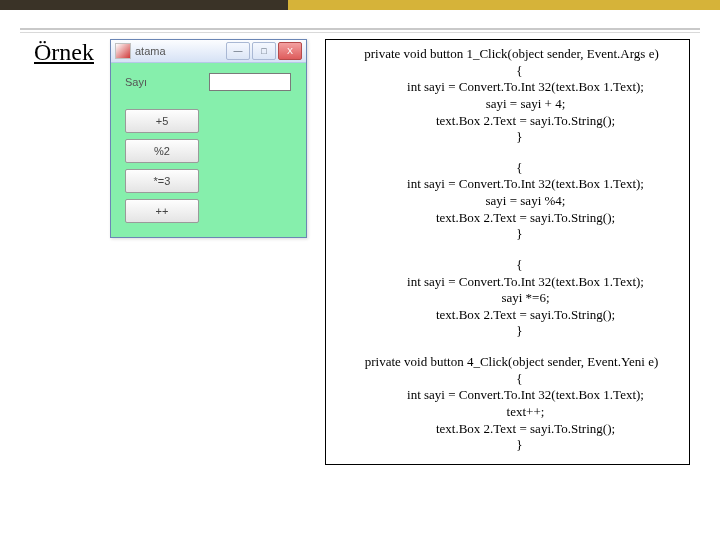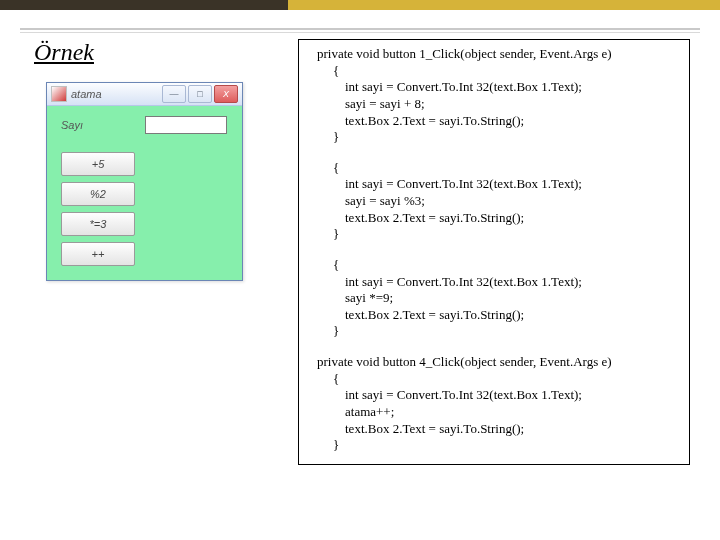--- a/index.html
+++ b/index.html
@@ -33,22 +33,21 @@
   .content {
     display: flex;
     flex-direction: row;
     padding: 0 30px;
     gap: 18px;
     align-items: flex-start;
   }
   .left-col {
     flex: 0 0 250px;
     display: flex;
-    flex-direction: column;
-    font-style: italic;
+    flex-direction: row;
   }
   .slide-title {
     font-size: 24px;
     font-weight: normal;
     text-decoration: underline;
     margin: 0 0 16px 4px;
   }
   
   .win {
     width: 195px;
@@ -144,20 +143,21 @@
     cursor: default;
   }
   
   .code-box {
     flex: 1;
     border: 1px solid #000;
     padding: 6px 10px 10px 10px;
     font-family: "Times New Roman", serif;
     font-size: 13px;
     line-height: 1.28;
+    text-align: center;
   }
   .code-box .block {
     margin-bottom: 14px;
   }
   .code-box .block:last-child {
     margin-bottom: 0;
   }
   .code-box .sig { padding-left: 8px; }
   .code-box .brace { padding-left: 24px; }
   .code-box .stmt  { padding-left: 36px; }
@@ -199,41 +199,41 @@
         </div>
       </div>
     </div>
   </div>
 
   <div class="code-box" id="code-panel">
       <div class="block">
         <div class="sig">private void button 1_Click(object sender, Event.Args e)</div>
         <div class="brace">{</div>
         <div class="stmt">int sayi = Convert.To.Int 32(text.Box 1.Text);</div>
-        <div class="stmt">sayi = sayi + 8;</div>
-        <div class="stmt">text.Box 2.Text = sayi.To.String();</div>
-        <div class="brace">}</div>
-      </div>
-      <div class="block">
-        <div class="brace">{</div>
-        <div class="stmt">int sayi = Convert.To.Int 32(text.Box 1.Text);</div>
-        <div class="stmt">sayi = sayi %3;</div>
-        <div class="stmt">text.Box 2.Text = sayi.To.String();</div>
-        <div class="brace">}</div>
-      </div>
-      <div class="block">
-        <div class="brace">{</div>
-        <div class="stmt">int sayi = Convert.To.Int 32(text.Box 1.Text);</div>
-        <div class="stmt">sayi *=9;</div>
-        <div class="stmt">text.Box 2.Text = sayi.To.String();</div>
-        <div class="brace">}</div>
-      </div>
-      <div class="block">
-        <div class="sig">private void button 4_Click(object sender, Event.Args e)</div>
-        <div class="brace">{</div>
-        <div class="stmt">int sayi = Convert.To.Int 32(text.Box 1.Text);</div>
-        <div class="stmt">atama++;</div>
+        <div class="stmt">sayi = sayi + 4;</div>
+        <div class="stmt">text.Box 2.Text = sayi.To.String();</div>
+        <div class="brace">}</div>
+      </div>
+      <div class="block">
+        <div class="brace">{</div>
+        <div class="stmt">int sayi = Convert.To.Int 32(text.Box 1.Text);</div>
+        <div class="stmt">sayi = sayi %4;</div>
+        <div class="stmt">text.Box 2.Text = sayi.To.String();</div>
+        <div class="brace">}</div>
+      </div>
+      <div class="block">
+        <div class="brace">{</div>
+        <div class="stmt">int sayi = Convert.To.Int 32(text.Box 1.Text);</div>
+        <div class="stmt">sayi *=6;</div>
+        <div class="stmt">text.Box 2.Text = sayi.To.String();</div>
+        <div class="brace">}</div>
+      </div>
+      <div class="block">
+        <div class="sig">private void button 4_Click(object sender, Event.Yeni e)</div>
+        <div class="brace">{</div>
+        <div class="stmt">int sayi = Convert.To.Int 32(text.Box 1.Text);</div>
+        <div class="stmt">text++;</div>
         <div class="stmt">text.Box 2.Text = sayi.To.String();</div>
         <div class="brace">}</div>
       </div>
     </div>
 
 </div>
 
 </body></html>

